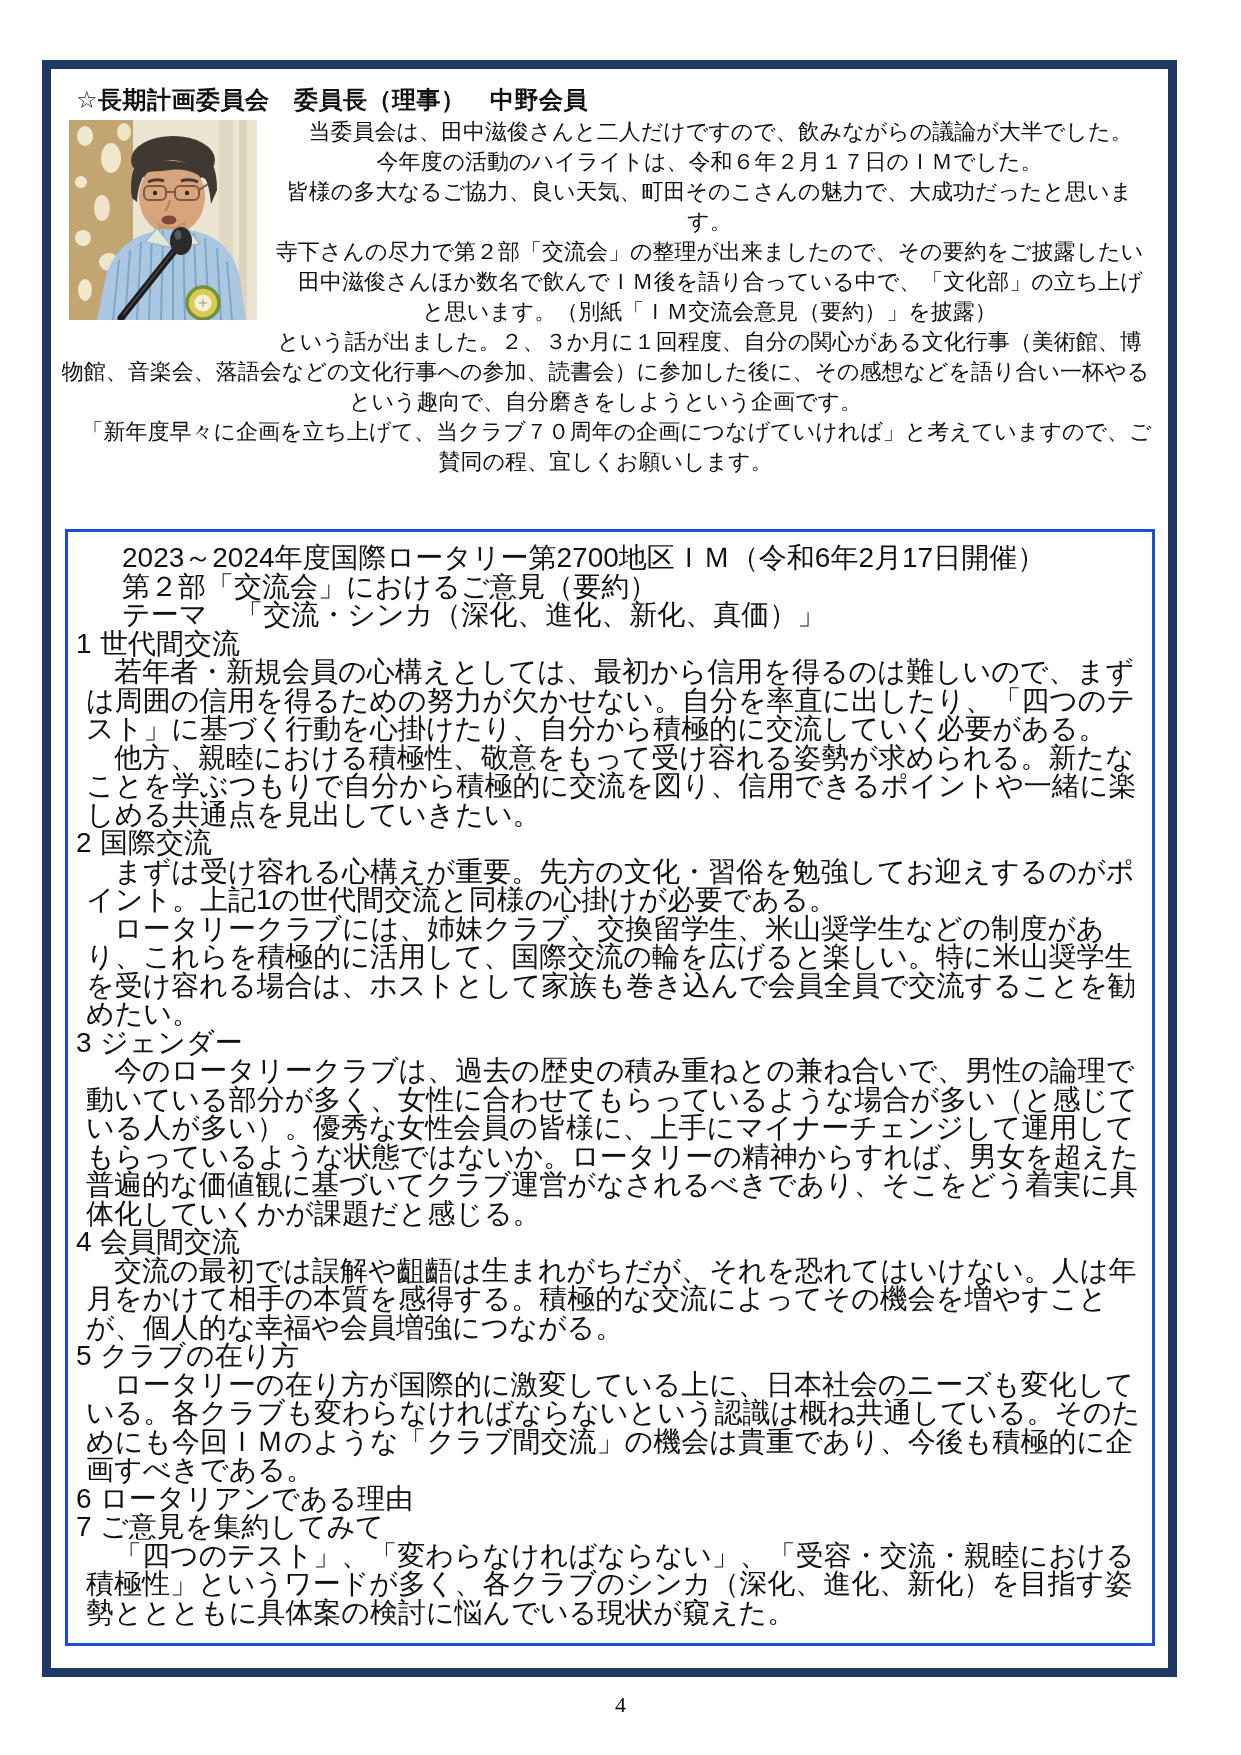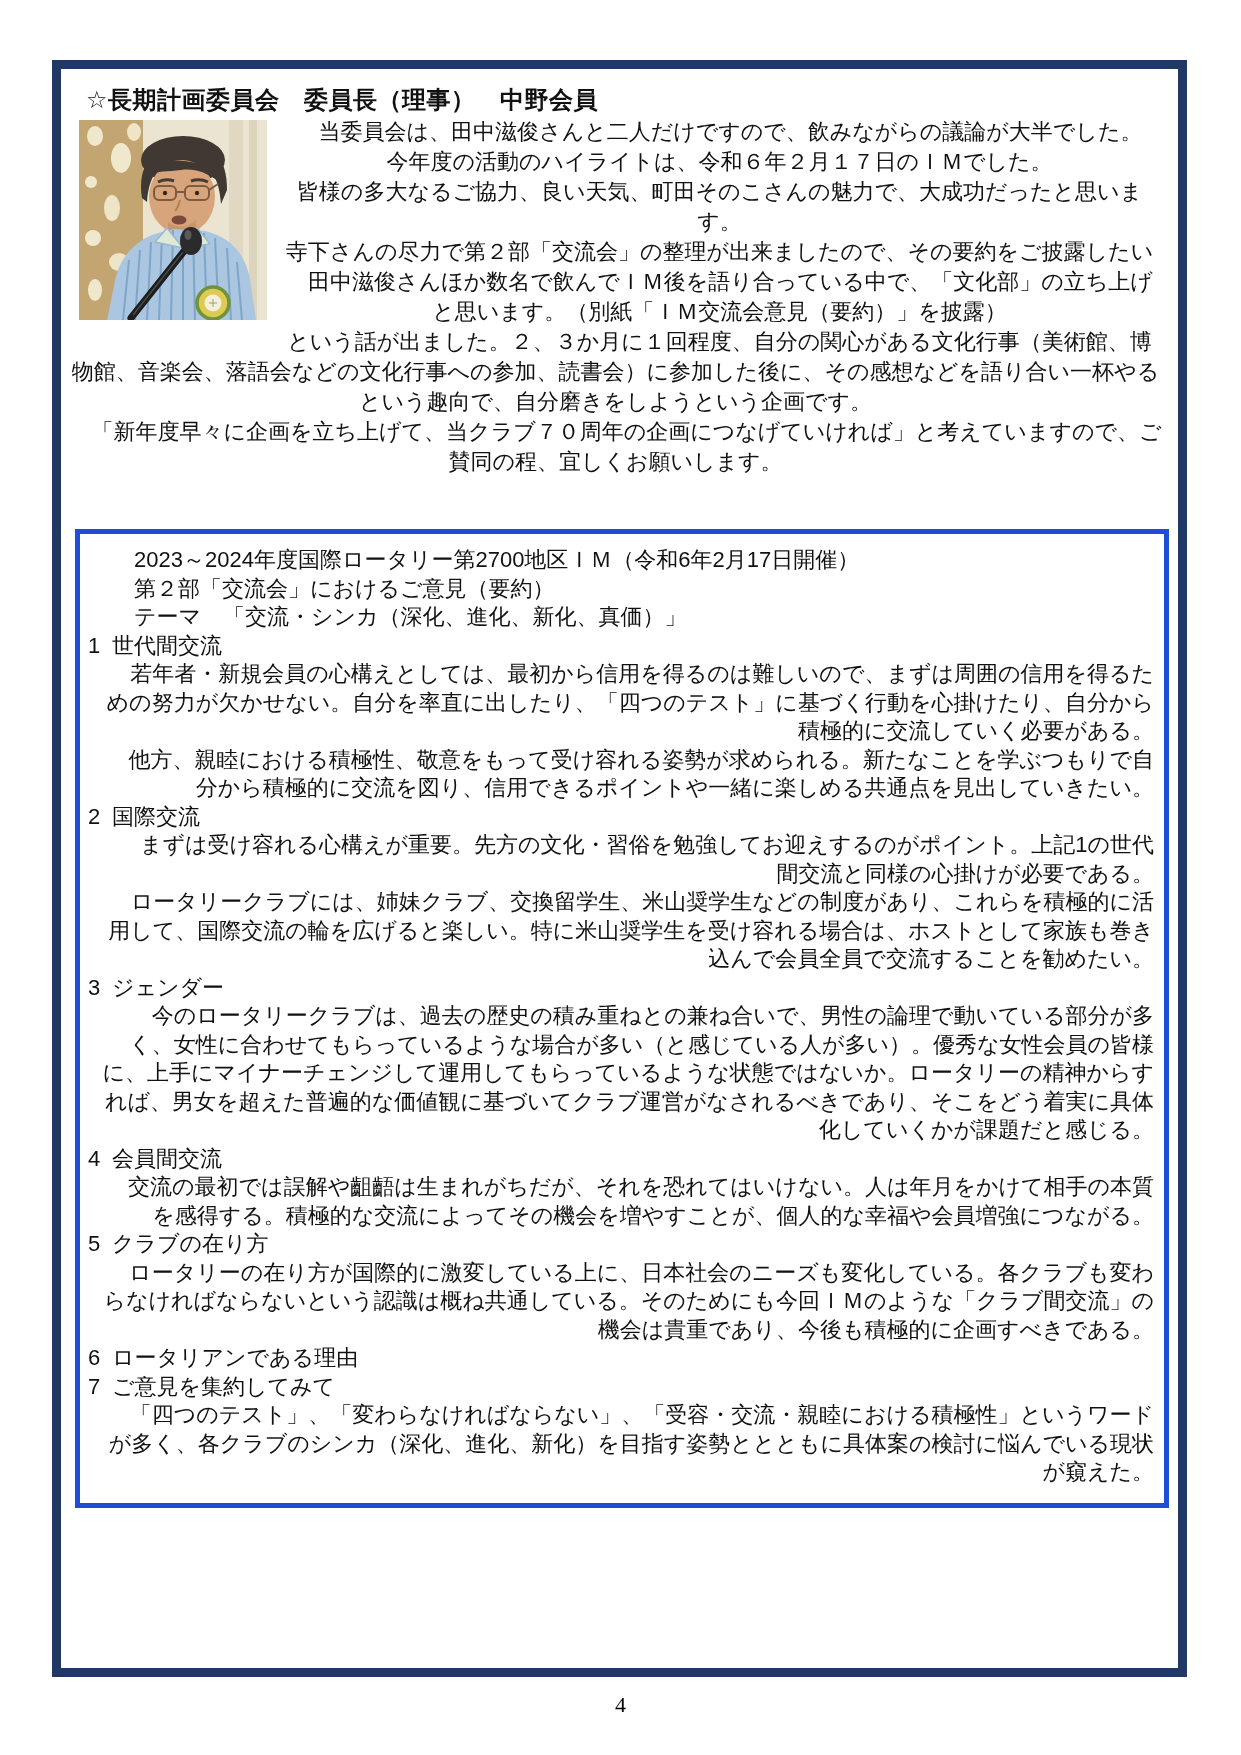--- a/index.html
+++ b/index.html
@@ -2,47 +2,47 @@
 <html lang="ja"><head>
 <meta charset="utf-8">
 <style>
   html,body{margin:0;padding:0;}
   body{
     width:1241px;height:1755px;position:relative;background:#ffffff;
     font-family:"Liberation Sans","DejaVu Sans",sans-serif;color:#111111;
     -webkit-font-smoothing:antialiased;overflow:hidden;
   }
   .page-frame{
-    position:absolute;left:52px;top:60px;width:1117px;height:1599px;
+    position:absolute;left:42px;top:60px;width:1117px;height:1599px;
     border:9px solid #1f3864;background:#ffffff;box-sizing:content-box;
   }
   .content{padding:8px 15px 0 7px;}
   .section-title{
     font-size:24px;font-weight:bold;line-height:30px;
     margin:8px 0 2px 18px;letter-spacing:0.5px;
   }
   .speaker-photo{
     float:left;width:188px;height:200px;margin:3px 9px 8px 11px;
     display:block;
   }
   .speaker-photo svg{display:block;width:188px;height:200px;}
   .header-text{font-size:22px;line-height:30px;}
   .tline{white-space:pre-wrap;text-align:center;}
   .im-box{
     clear:both;
     margin:52px 0 0 7px;width:1068px;
-    border:5px solid #1d4ed8;
+    border:3px solid #1d4ed8;
     padding:12px 10px 16px 6px;
-    font-size:22px;line-height:28.5px;
+    font-size:28px;line-height:28.5px;
     box-sizing:content-box;
   }
   .box-head{margin-left:48px;}
   .item-heading{display:flex;}
   .item-num{width:24px;flex:0 0 24px;margin-left:2px;}
-  .im-box p{margin:0 0 0 12px;text-indent:1em;text-align:right;}
+  .im-box p{margin:0 0 0 12px;text-indent:1em;}
   .page-number{
     position:absolute;left:0;top:1692px;width:1241px;text-align:center;
     font-family:"Liberation Serif","DejaVu Serif",serif;font-size:22px;color:#000;
   }
 </style>
 </head>
 <body>
 
 <div class="page-frame">
   <div class="content">

